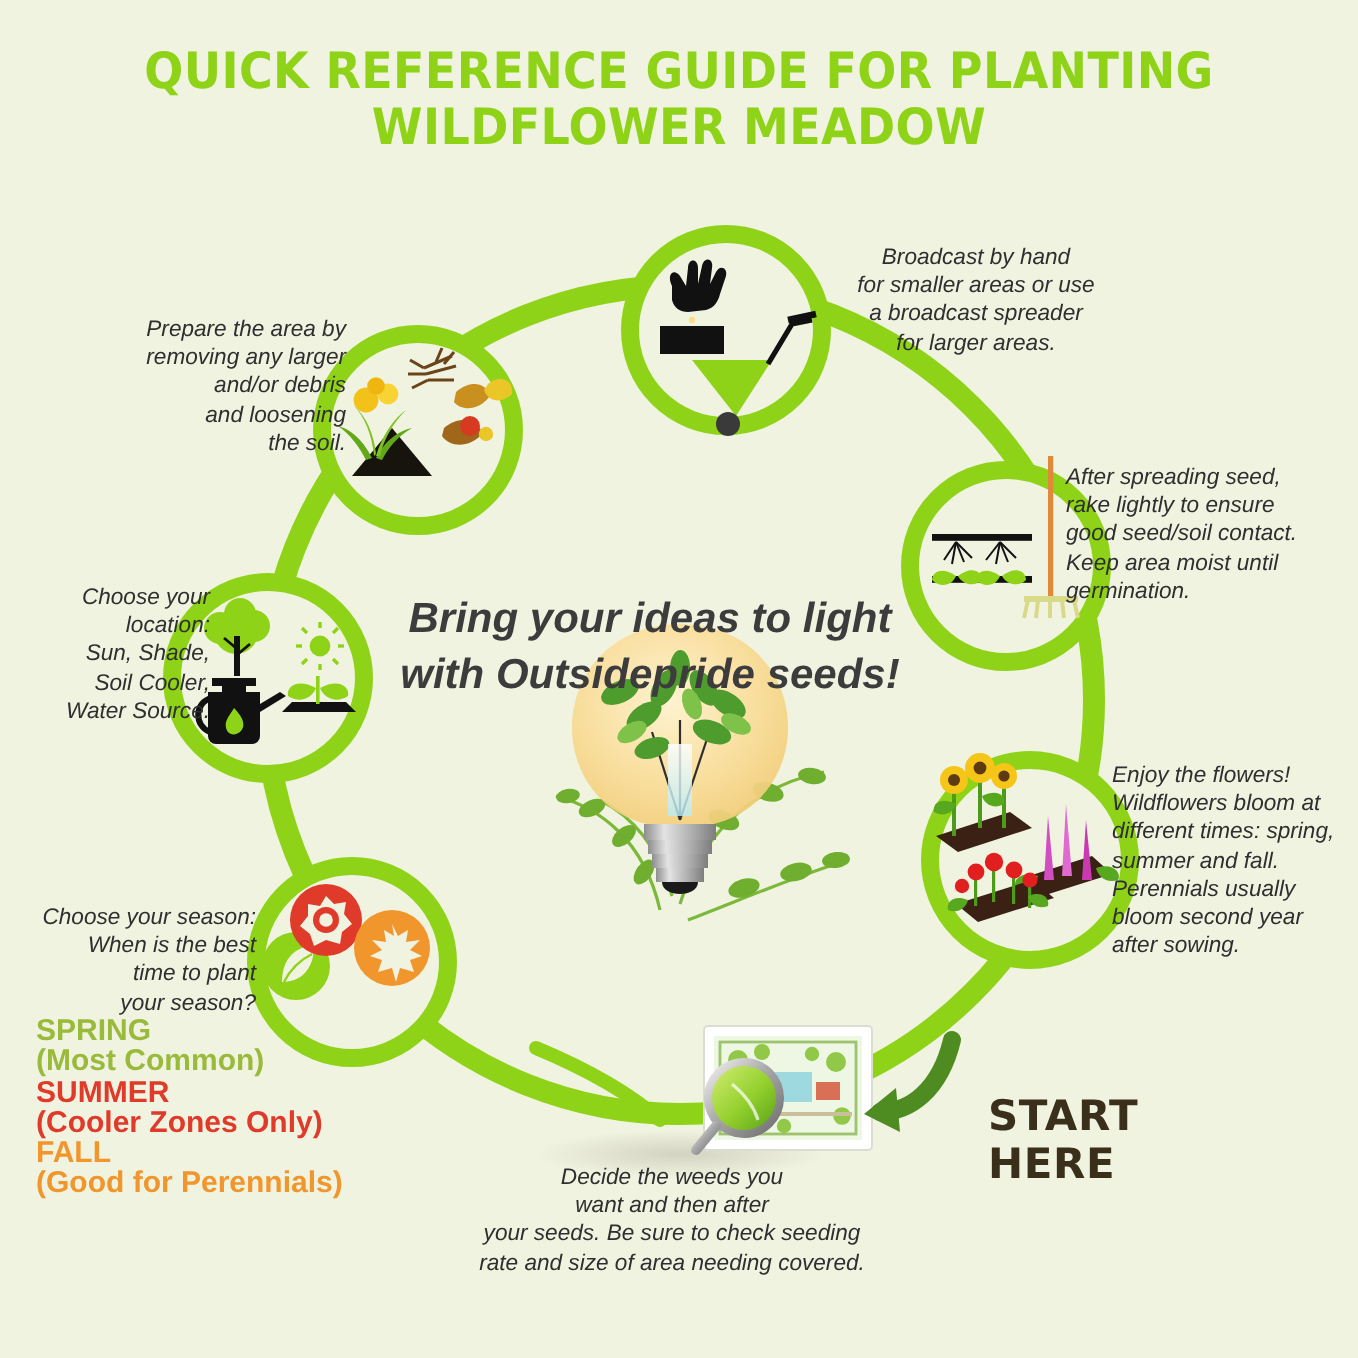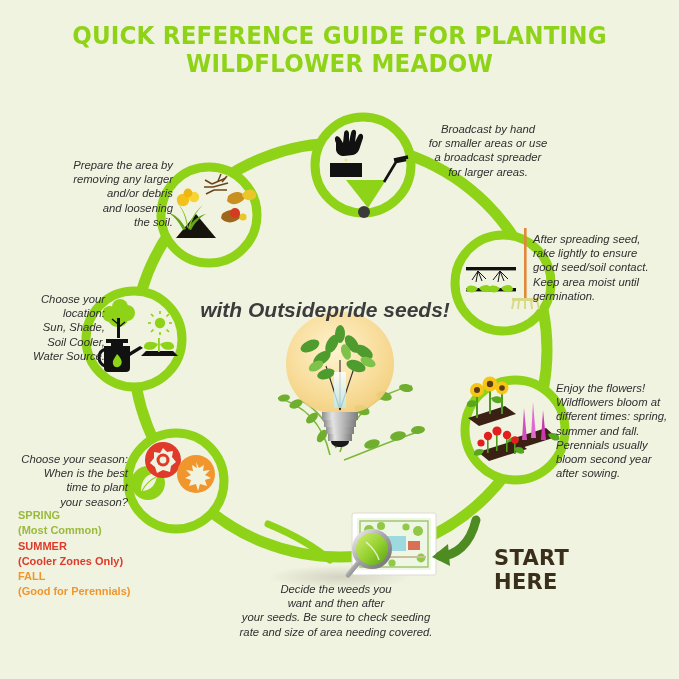--- a/index.html
+++ b/index.html
@@ -45,21 +45,21 @@
     white-space:nowrap;
   }
   .callout .ln{display:block;}
   .ta-r{text-align:right;}
   .ta-l{text-align:left;}
   .ta-c{text-align:center;}
 
   
   .season-list{
     left:18px;top:508px;width:160px;text-align:left;
-    font-size:11px;line-height:15.3px;font-weight:bold;
+    font-size:15px;line-height:15.3px;font-weight:bold;
   }
   .season-list div{white-space:nowrap;}
   .s-spring{color:#9aba3c;}
   .s-summer{color:#e03a2a;}
   .s-fall{color:#f0962c;}
 
   
   #start-here{
     left:494px;top:528px;
     font-family:"DejaVu Sans",sans-serif;
@@ -400,20 +400,21 @@
       <path d="M268 524 C292 534 314 546 330 560" fill="none" stroke="#8fd318" stroke-width="7" stroke-linecap="round"></path>
     </g>
 
     <g>
       <path d="M476 520 C470 545 455 556 440 556" fill="none" stroke="#4e8c22" stroke-width="9" stroke-linecap="round"></path>
       <path d="M448 544 L432 557 L450 566 Z" fill="#4e8c22"></path>
     </g>
   </svg>
 
   <div id="tagline" class="abs nosel">
+    <span class="ln">Bring your ideas to light</span>
     <span class="ln">with Outsidepride seeds!</span>
   </div>
 
   <div class="abs callout ta-r" style="left:48px;top:158px;width:125px;">
     <span class="ln">Prepare the area by</span>
     <span class="ln">removing any larger</span>
     <span class="ln">and/or debris</span>
     <span class="ln">and loosening</span>
     <span class="ln">the soil.</span>
   </div>

